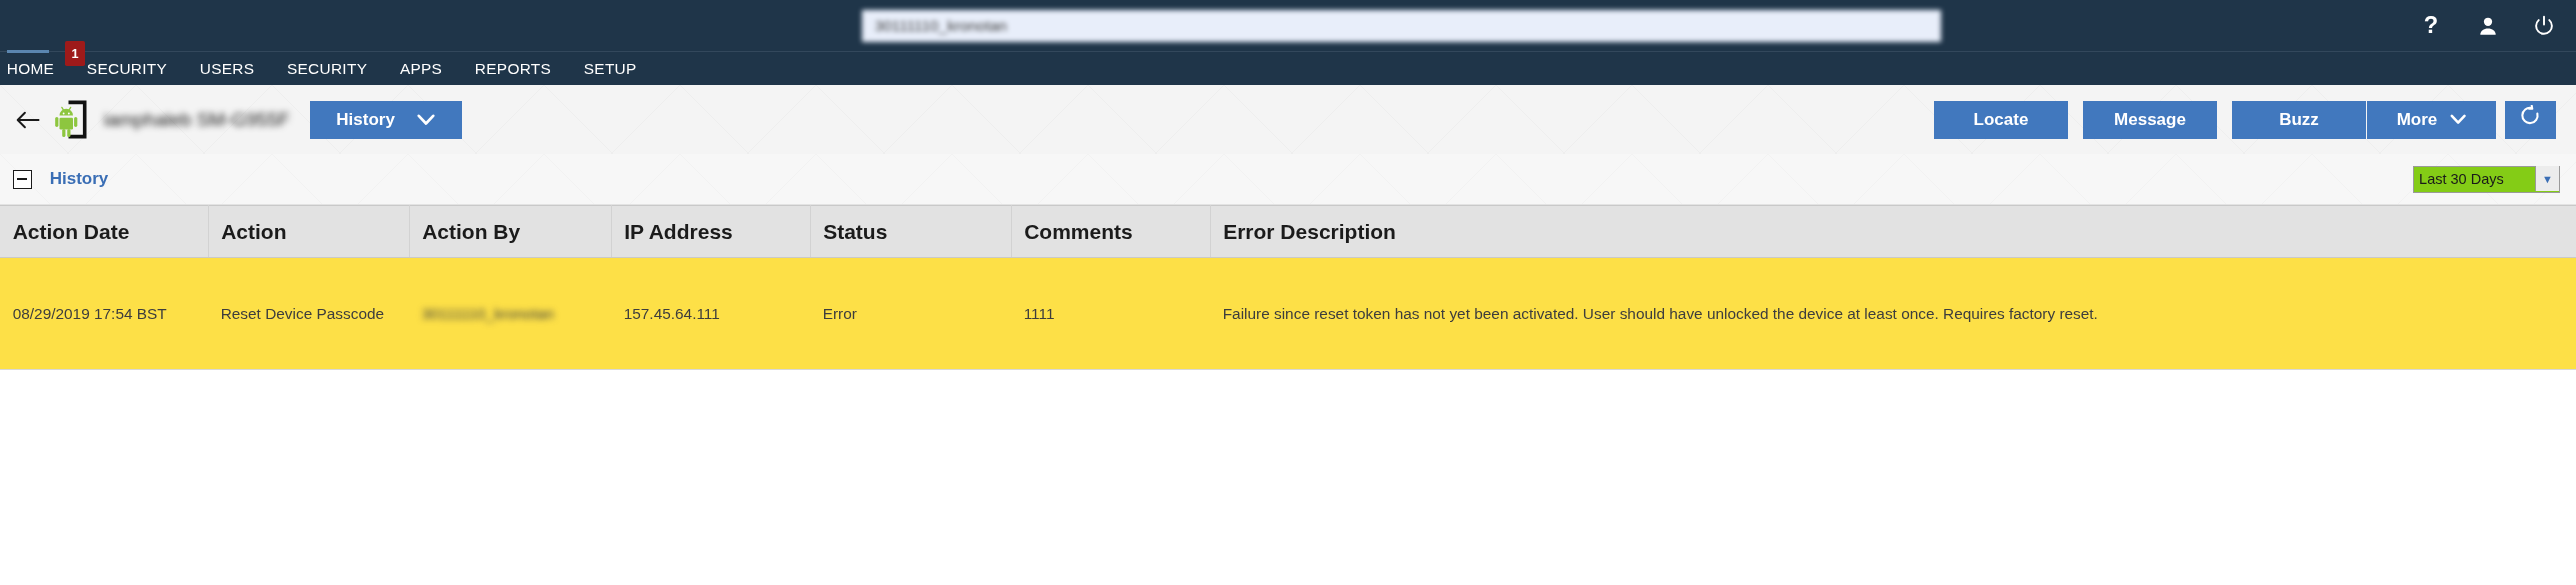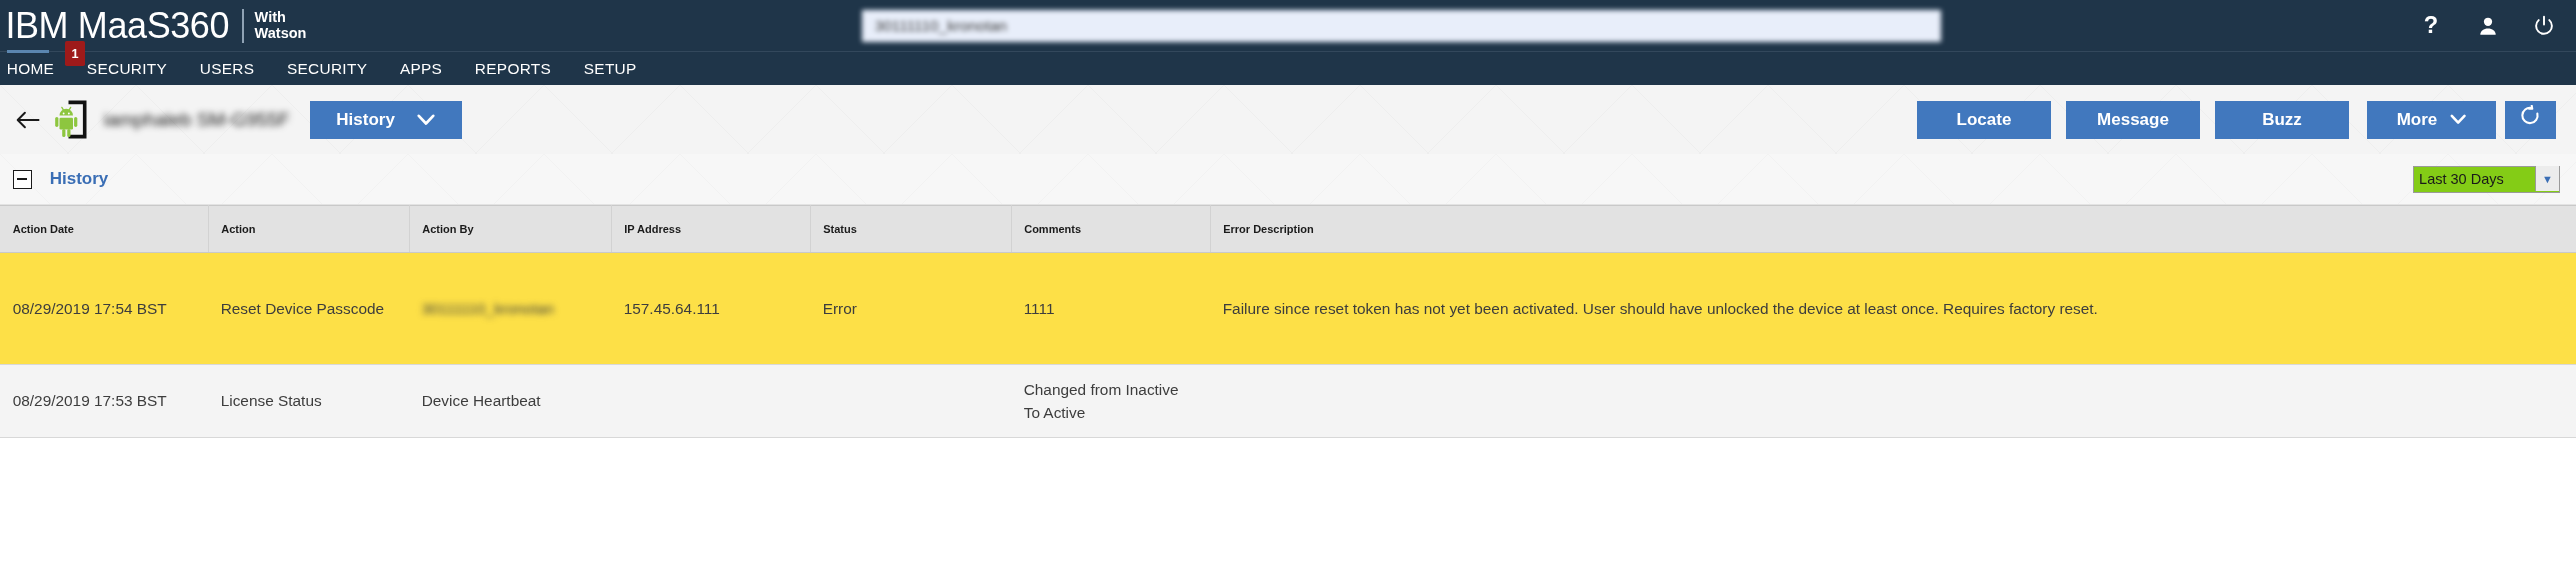--- a/index.html
+++ b/index.html
@@ -208,21 +208,21 @@
     padding: 0 23.6px;
     cursor: pointer;
     display: inline-flex;
     align-items: center;
     justify-content: center;
     gap: 22px;
     white-space: nowrap;
   }
   .btn-history { min-width: 152px; }
   .btn-action  { min-width: 134px; margin-left: 15px; }
-  .btn-more    { min-width: 129px; margin-left: 18px; gap: 12.7px; }
+  .btn-more    { min-width: 129px; margin-left: 1px; gap: 12.7px; }
   .btn-refresh { width: 51px; padding: 0; margin-left: 9px; }
   .chev { display: inline-flex; align-items: center; }
   .spacer { flex: 1 1 auto; }
 
   
   .section {
     position: relative;
     height: 51px;
     background: #f7f7f7;
     display: flex;
@@ -302,21 +302,21 @@
     width: 100%;
     border-collapse: collapse;
     table-layout: fixed;
   }
   table.history thead th {
     background: #e2e2e2;
     border-right: 0.9px solid #d2d2d2;
     border-bottom: 0.9px solid #c9c9c9;
     border-top: 0.9px solid #c9c9c9;
     text-align: left;
-    font-size: 11px;
+    font-size: 21px;
     font-weight: bold;
     color: #1b1b1b;
     padding: 13.6px 12.7px;
     height: 47px;
     vertical-align: middle;
     white-space: nowrap;
   }
   table.history thead th:last-child { border-right: none; }
   table.history tbody td {
     font-size: 15.4px;
@@ -335,28 +335,20 @@
   .w-ip { width: 199px; }
   .w-status { width: 201px; }
   .w-comments { width: 199px; }
   .err-cell { padding-right: 1133px; }
 </style>
 </head>
 <body>
 
 <div class="topbar">
 
-  <div class="brand">
-    <span class="brand-main">IBM MaaS360</span>
-    <span class="brand-sep"></span>
-    <span class="brand-sub">
-      <span>With</span><br>
-      <span>Watson</span>
-    </span>
-  </div>
 
   <div class="search-wrap">
     <input class="search-box" type="text" value="30111110_kronotan" style="">
   </div>
 
   <div class="topicons">
     <div class="topicon">
       <span class="help-glyph">?</span>
     </div>
     <div class="topicon">
@@ -484,24 +476,15 @@
       <td>08/29/2019 17:54 BST</td>
       <td>Reset Device Passcode</td>
       <td class="redacted">
         <span>30111110_kronotan</span>
       </td>
       <td>157.45.64.111</td>
       <td>Error</td>
       <td>1111</td>
       <td class="err-cell">Failure since reset token has not yet been activated. User should have unlocked the device at least once. Requires factory reset.</td>
     </tr>
-    <tr class="row-2">
-      <td>08/29/2019 17:53 BST</td>
-      <td>License Status</td>
-      <td>Device Heartbeat</td>
-      <td></td>
-      <td></td>
-      <td>Changed from Inactive To Active</td>
-      <td></td>
-    </tr>
   </tbody>
 </table>
 
 
 </body></html>

